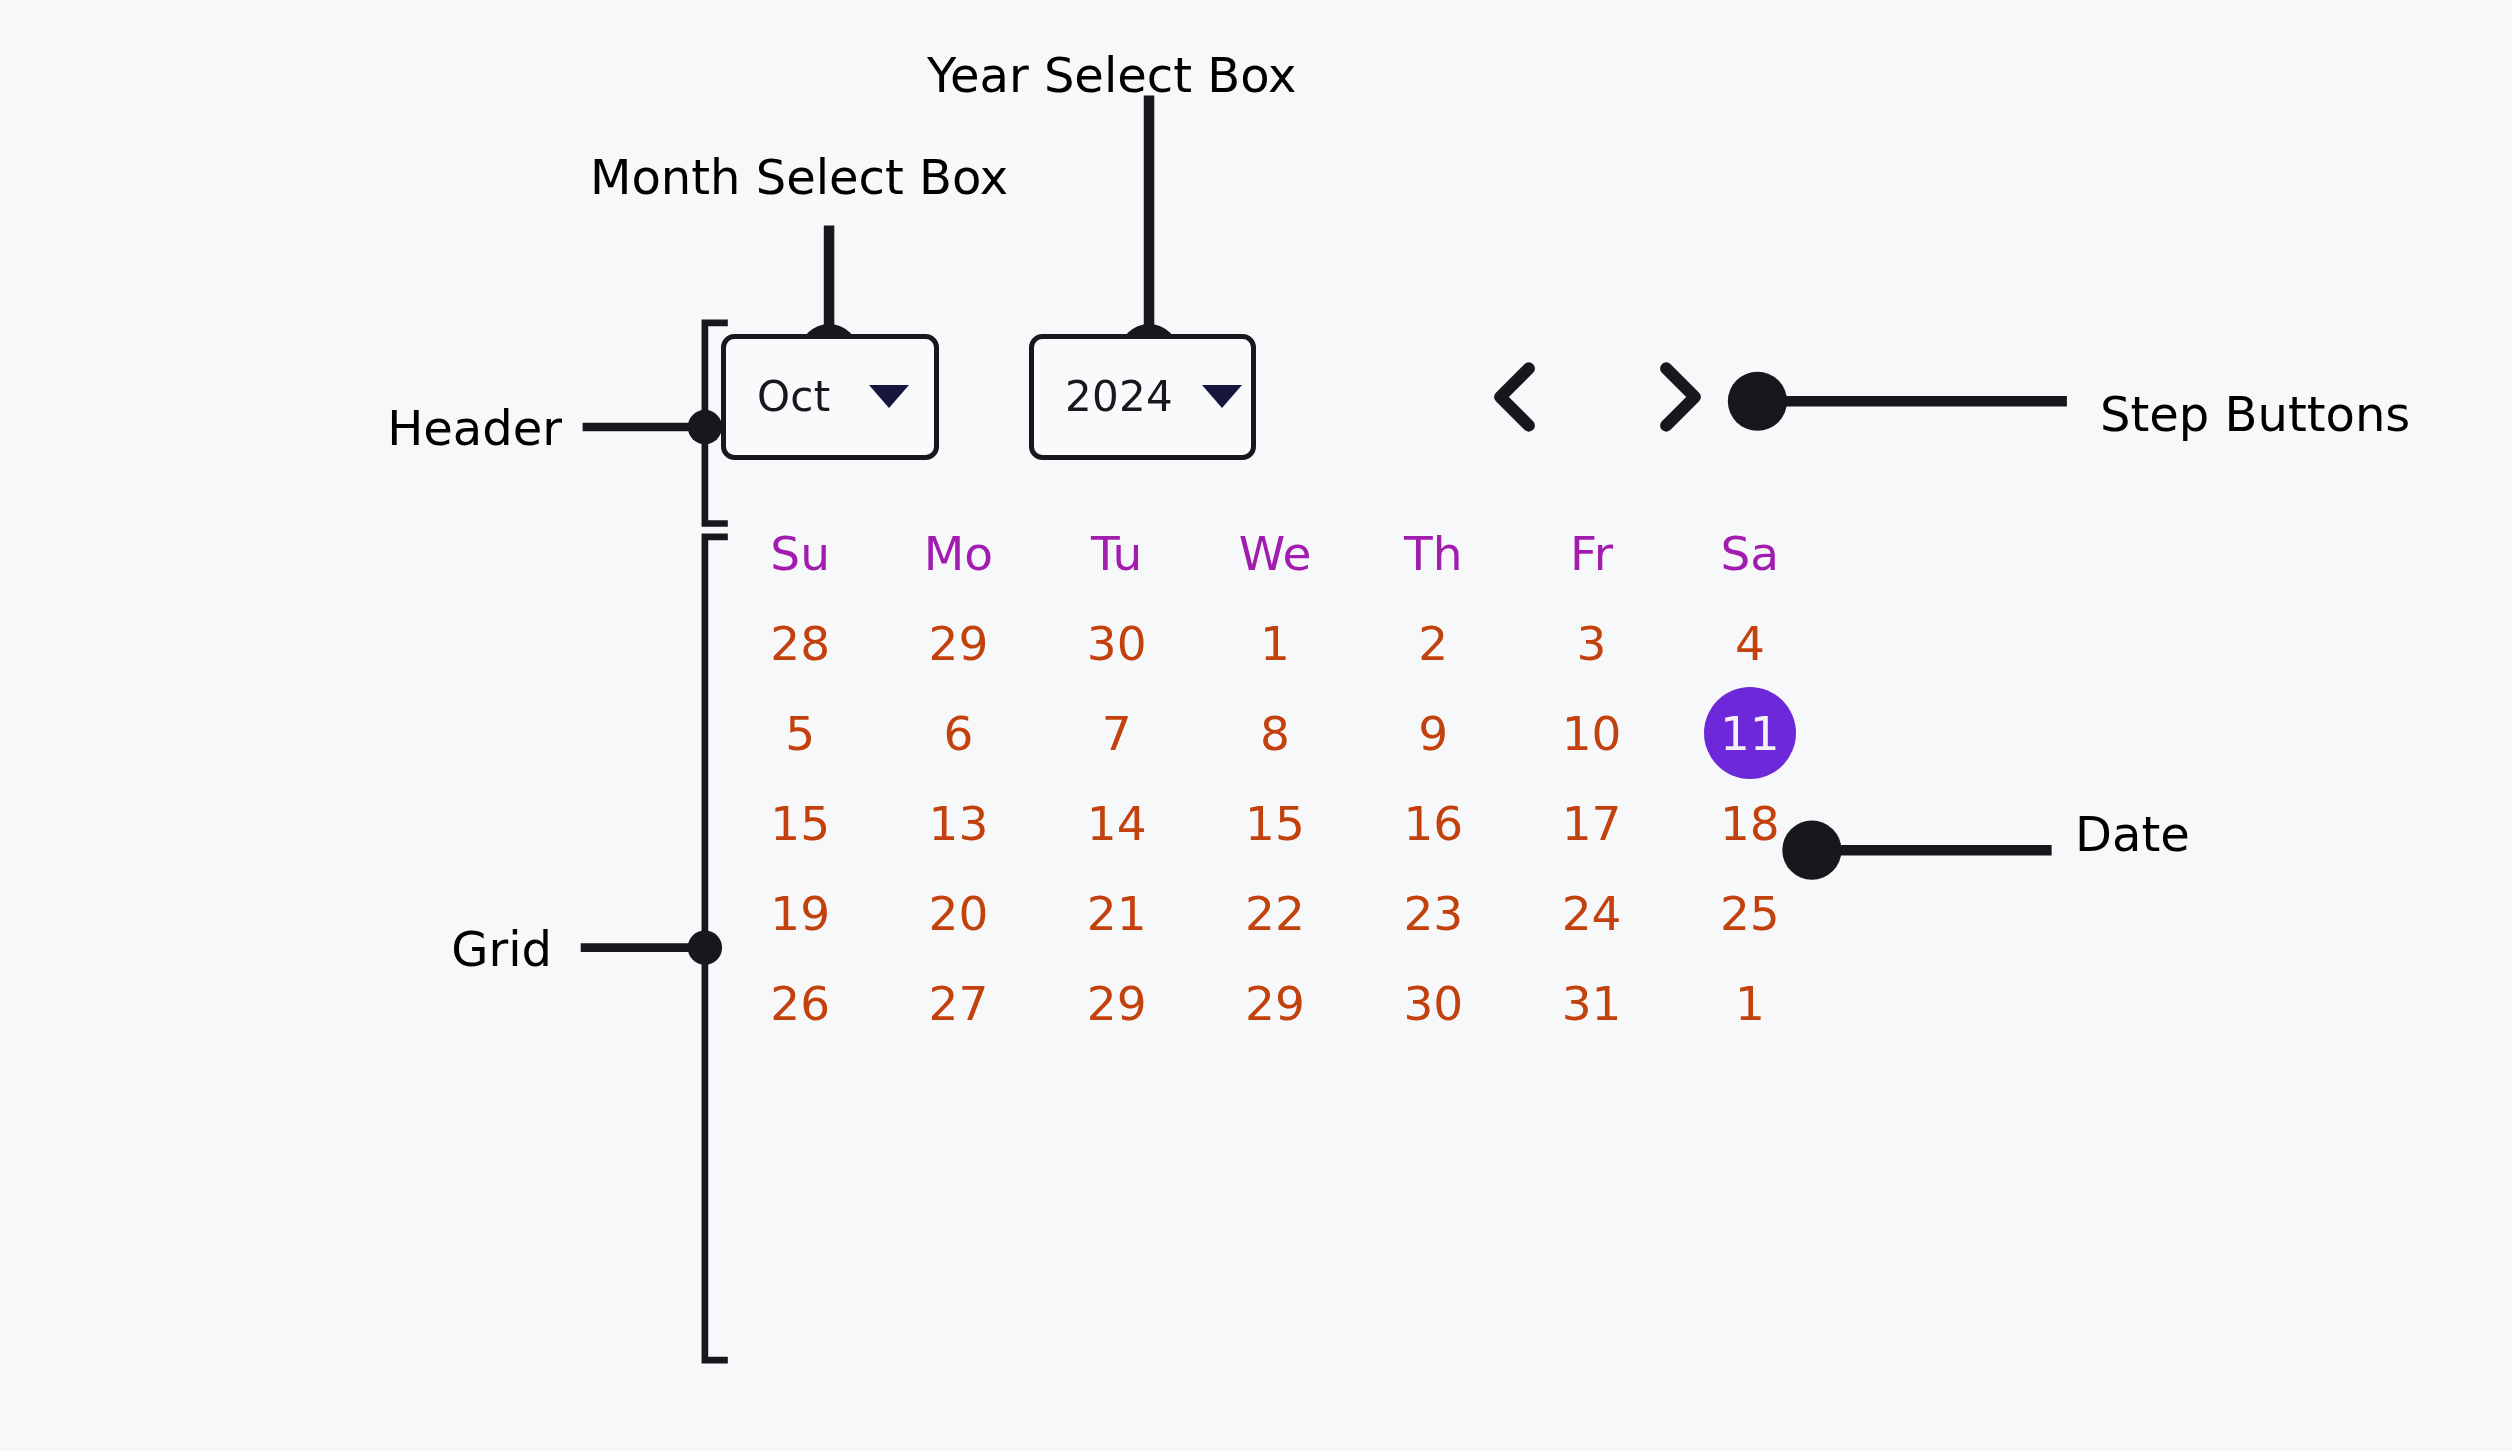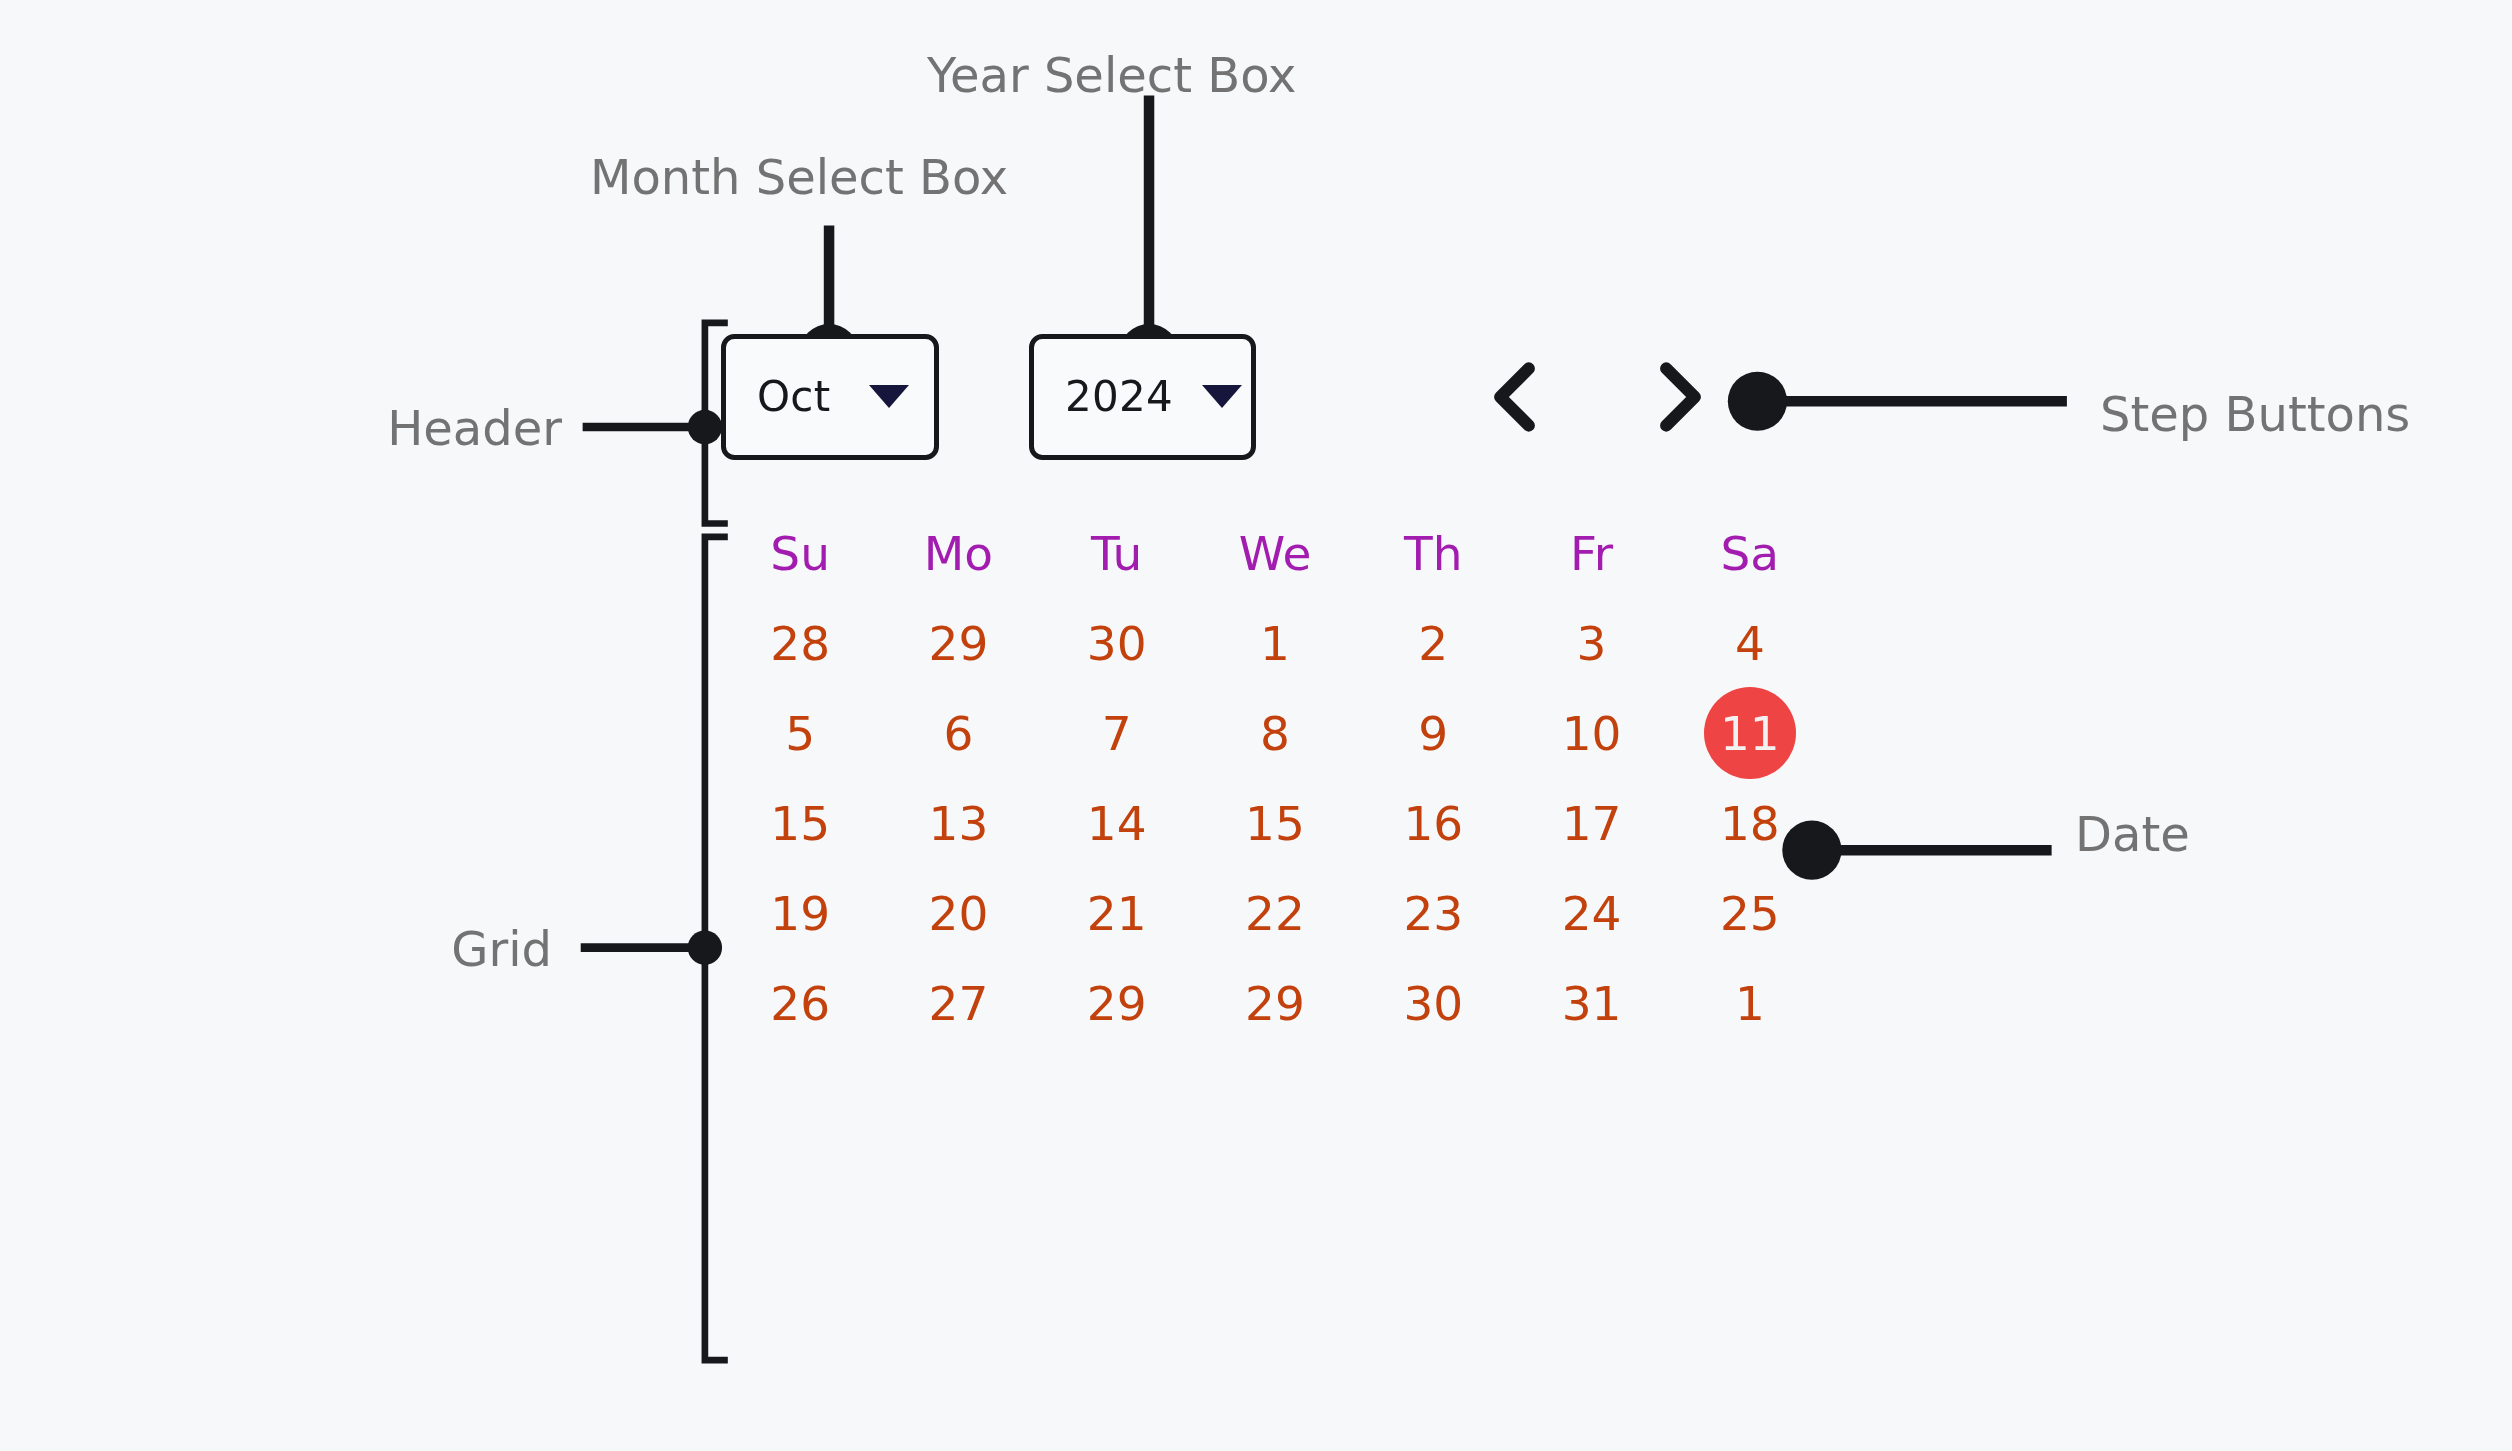--- a/index.html
+++ b/index.html
@@ -25,21 +25,21 @@
     height: 1452px;
     pointer-events: none;
   }
 
   
   .anno-label {
     position: absolute;
     font-family: "DejaVu Sans", "Liberation Sans", sans-serif;
     font-size: 48px;
     font-weight: 400;
-    color: #737373;
+    color: #000000;
     white-space: nowrap;
     line-height: 1;
   }
   .anno-label.right { text-align: left; }
   .anno-label.left  { text-align: right; }
 
   
   #calendar {
     position: absolute;
     left: 721px;
@@ -120,21 +120,21 @@
     font-weight: 400;
     width: 92px;
     height: 92px;
     display: flex;
     align-items: center;
     justify-content: center;
     border-radius: 50%;
     cursor: pointer;
   }
   .day.selected {
-    background: #ef4444;
+    background: #6d28d9;
     color: #f2f2f2;
   }
 </style>
 </head>
 <body>
 
 <svg id="anno-svg" viewBox="0 0 2630 1520" xmlns="http://www.w3.org/2000/svg">
 
   <path d="M 762 338 L 738 338 L 738 548 L 762 548" fill="none" stroke="#17181c" stroke-width="7"></path>
 

